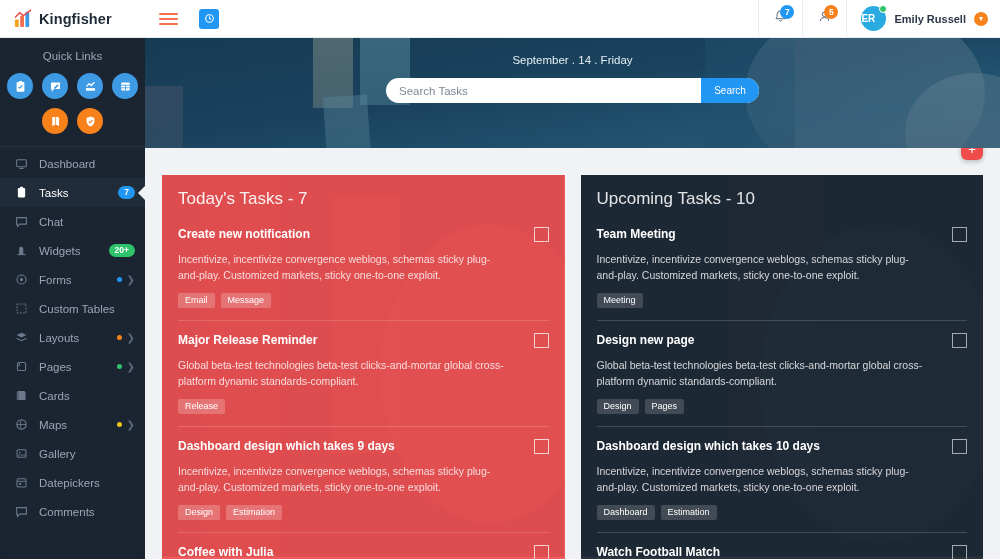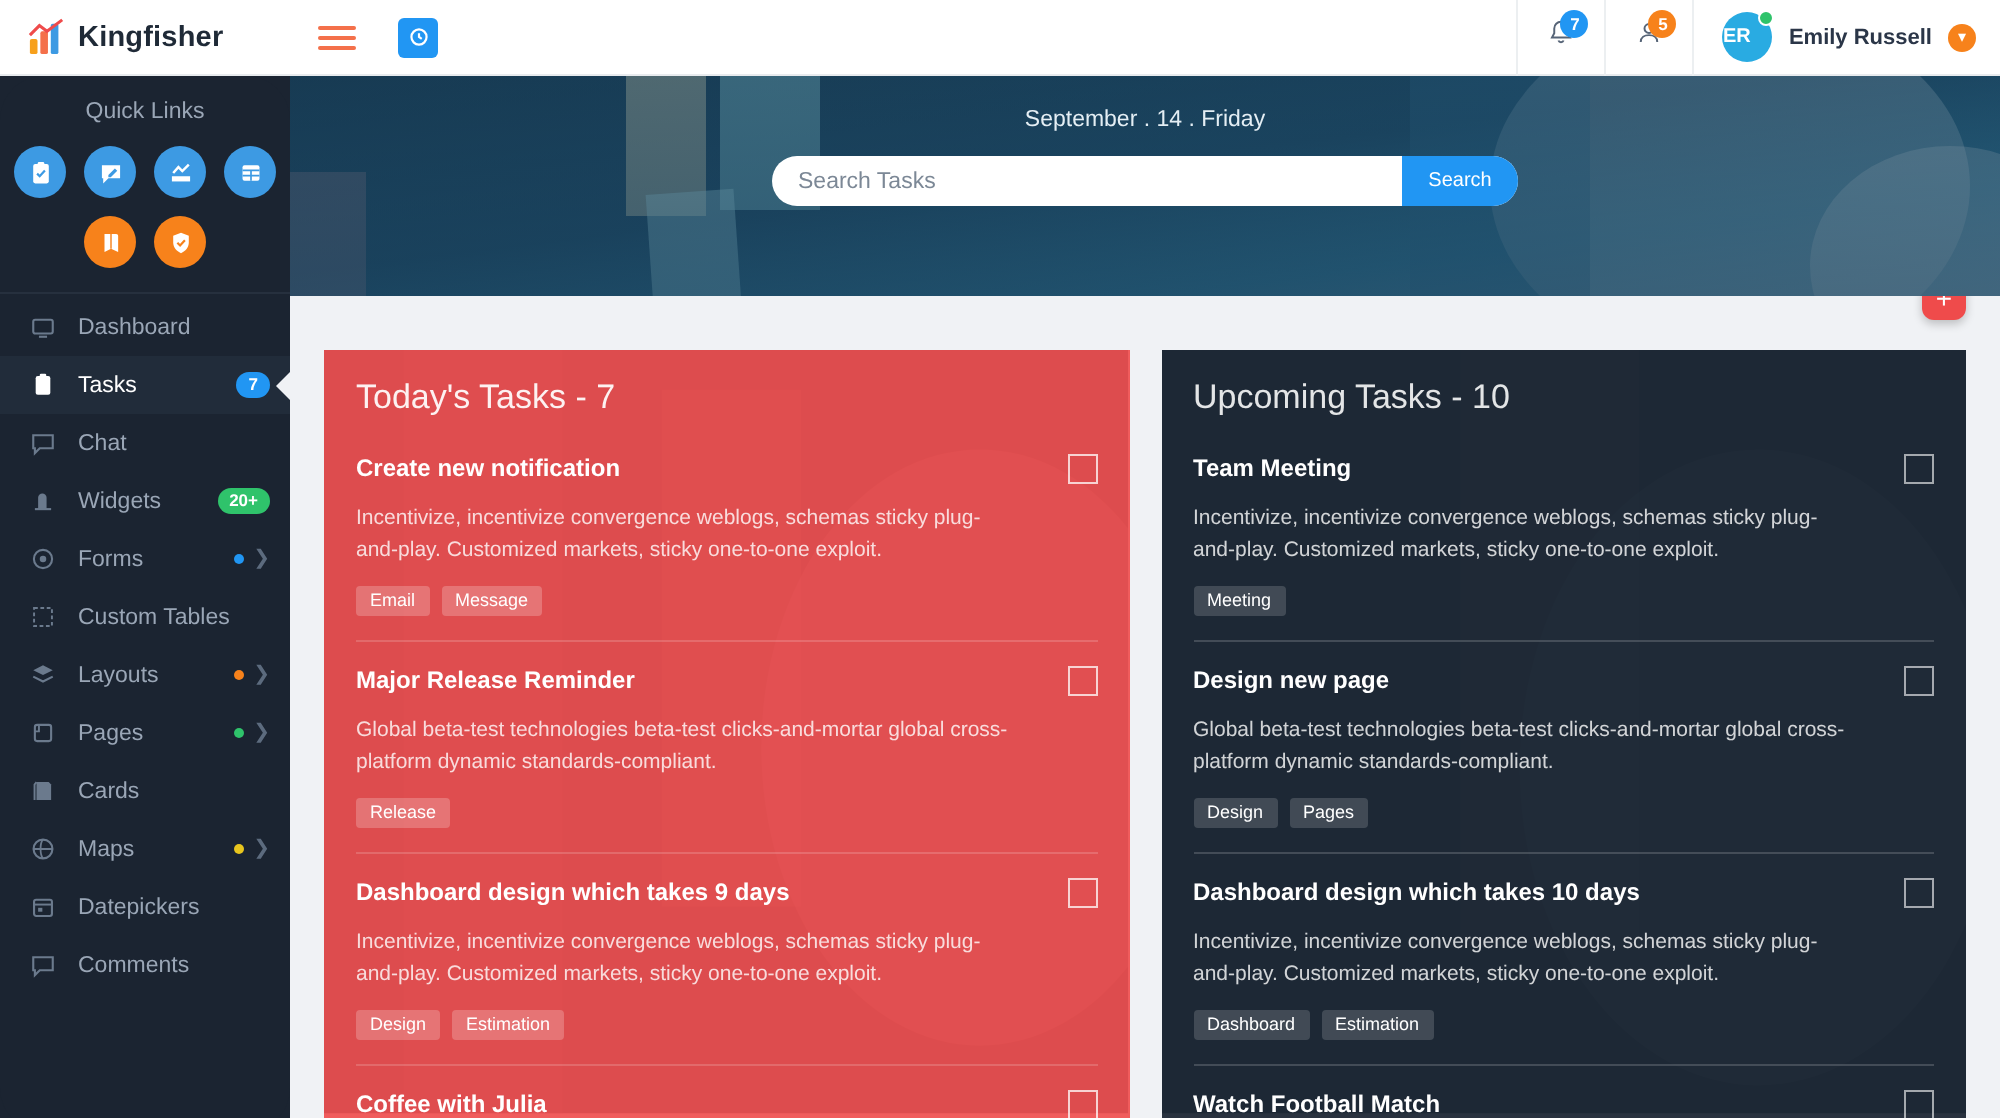--- a/index.html
+++ b/index.html
@@ -433,20 +433,31 @@
           <svg width="13" height="13" viewBox="0 0 16 16">
             <circle cx="8" cy="8" r="5.8" fill="none" stroke="currentColor" stroke-width="1.3"></circle>
             <path d="M8 2.3c-2 2-2 9.4 0 11.4M2.4 8h11.2" fill="none" stroke="currentColor" stroke-width="1.1"></path>
           </svg>
         </span>
         <span class="mi-label">Maps</span>
         <span class="mi-right">
           <span class="dot" style="background: rgb(232, 197, 30);"></span>
           <span class="chev">❯</span>
         </span>
+      </div>
+      <div class="menu-item">
+        <span class="mi-icon">
+          <svg width="13" height="13" viewBox="0 0 16 16">
+            <rect x="2.5" y="3.5" width="11" height="9" rx="1.2" fill="none" stroke="currentColor" stroke-width="1.3"></rect>
+            <circle cx="6" cy="6.8" r="1" fill="currentColor"></circle>
+            <path d="M3.5 11.5l3-3 2.5 2.5 2-2 2 2.5" fill="none" stroke="currentColor" stroke-width="1.1"></path>
+          </svg>
+        </span>
+        <span class="mi-label">Gallery</span>
+        <span class="mi-right"></span>
       </div>
       <div class="menu-item">
         <span class="mi-icon">
           <svg width="13" height="13" viewBox="0 0 16 16">
             <rect x="2.5" y="3.5" width="11" height="10" rx="1.3" fill="none" stroke="currentColor" stroke-width="1.3"></rect>
             <path d="M2.5 6.5h11" stroke="currentColor" stroke-width="1.2"></path>
             <rect x="5" y="8.5" width="2.6" height="2.4" fill="currentColor"></rect>
           </svg>
         </span>
         <span class="mi-label">Datepickers</span>

